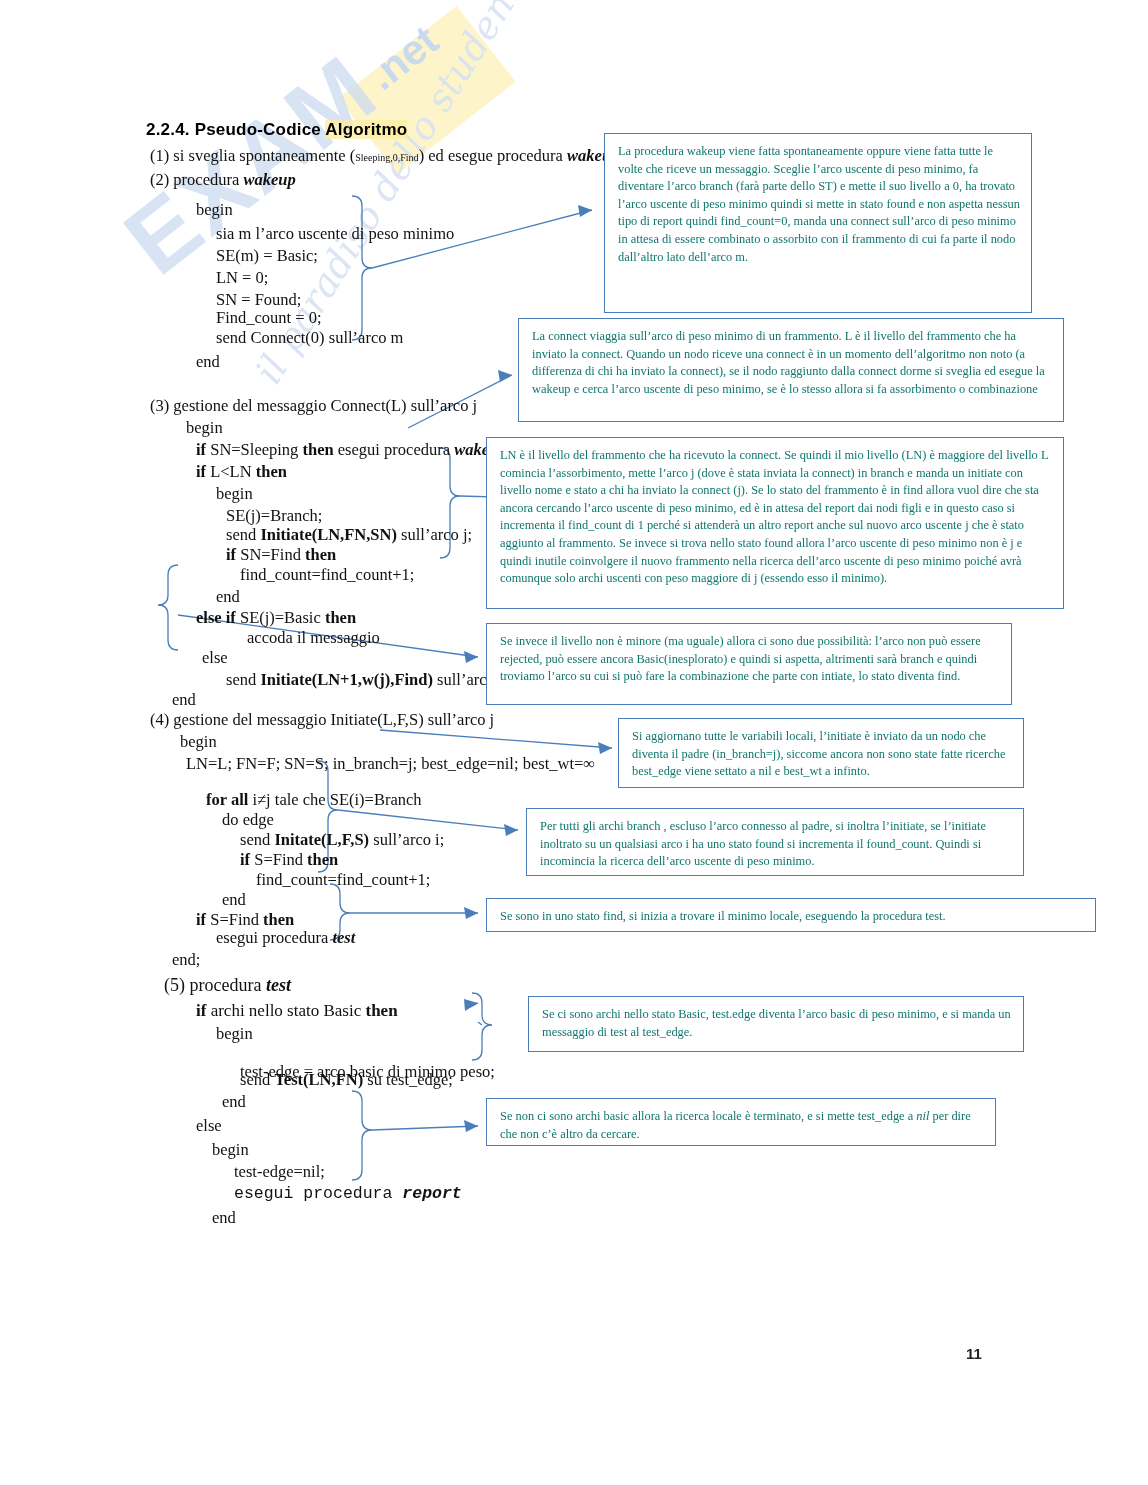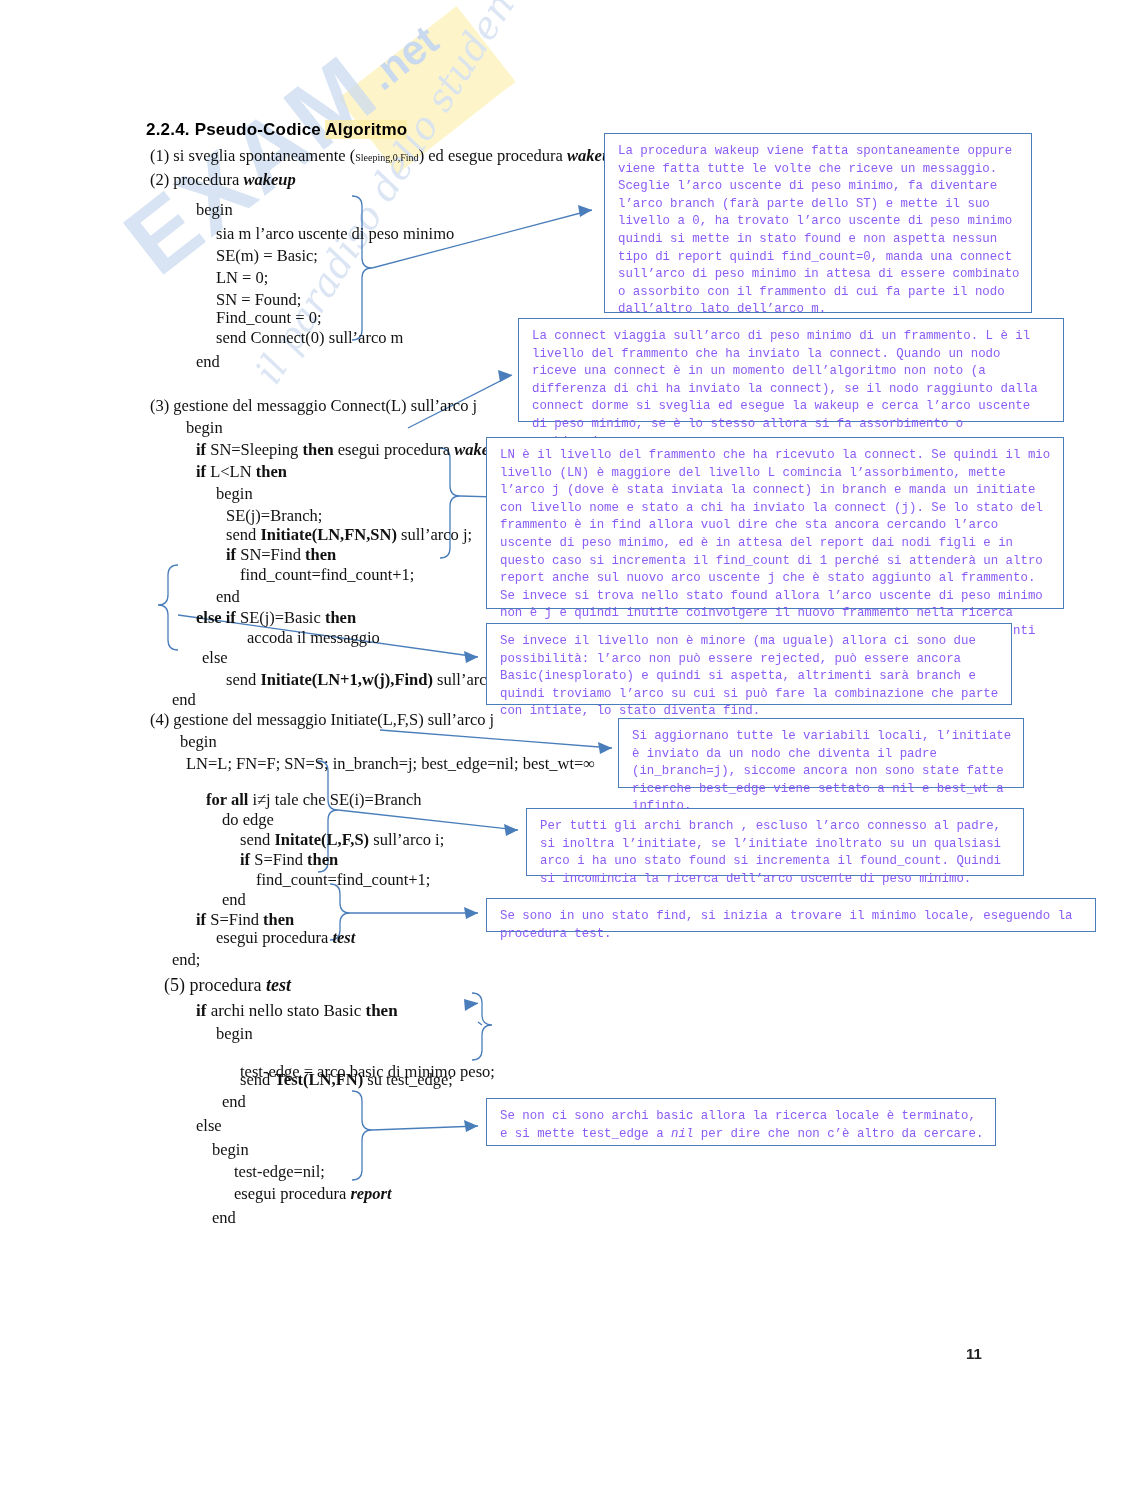--- a/index.html
+++ b/index.html
@@ -107,24 +107,24 @@
   .code .b { font-weight: bold; }
   .code .bi { font-weight: bold; font-style: italic; }
   .code .sm { font-size: 10px; }
 
   
   .note {
     position: absolute;
     box-sizing: border-box;
     border: 1.4px solid #4a7ebb;
     background: #ffffff;
-    font-family: Liberation Mono, monospace;
+    font-family: Liberation Serif, serif;
     font-size: 12.4px;
     line-height: 1.42;
-    color: #8b5cf6;
+    color: #0f766e;
     padding: 9px 11px 9px 13px;
   }
   .note i { font-style: italic; }
 
   
   .lines {
     position: absolute;
     inset: 0;
     z-index: 1;
     pointer-events: none;
@@ -278,21 +278,21 @@
     </div>
     <div class="code b" style="left:216px; top:1026px;">begin</div>
     <div class="code" style="left:240px; top:1064px;">test-edge = arco basic di minimo peso;</div>
     <div class="code" style="left:240px; top:1072px;">
       <span>send </span><span class="b">Test(LN,FN)</span><span> su test_edge;</span>
     </div>
     <div class="code b" style="left:222px; top:1094px;">end</div>
     <div class="code b" style="left:196px; top:1118px;">else</div>
     <div class="code b" style="left:212px; top:1142px;">begin</div>
     <div class="code" style="left:234px; top:1164px;">test-edge=nil;</div>
-    <div class="code" style="left:234px; top:1186px;">
+    <div class="code" style="left:234px; top:1186px;font-family:Liberation Mono, monospace;">
       <span>esegui procedura </span><span class="bi">report</span>
     </div>
     <div class="code b" style="left:212px; top:1210px;">end</div>
 
     <div class="note" style="left:604px; top:133px; width:428px; height:180px;">La procedura wakeup viene fatta spontaneamente oppure viene fatta tutte le volte che riceve un messaggio. Sceglie l’arco uscente di peso minimo, fa diventare l’arco branch (farà parte dello ST) e mette il suo livello a 0, ha trovato l’arco uscente di peso minimo quindi si mette in stato found e non aspetta nessun tipo di report quindi find_count=0, manda una connect sull’arco di peso minimo in attesa di essere combinato o assorbito con il frammento di cui fa parte il nodo dall’altro lato dell’arco m.</div>
 
     <div class="note" style="left:518px; top:318px; width:546px; height:104px;">La connect viaggia sull’arco di peso minimo di un frammento. L è il livello del frammento che ha inviato la connect. Quando un nodo riceve una connect è in un momento dell’algoritmo non noto (a differenza di chi ha inviato la connect), se il nodo raggiunto dalla connect dorme si sveglia ed esegue la wakeup e cerca l’arco uscente di peso minimo, se è lo stesso allora si fa assorbimento o combinazione</div>
 
     <div class="note" style="left:486px; top:437px; width:578px; height:172px;">
       <span>LN è il livello del frammento che ha ricevuto la connect. Se quindi il mio livello (LN) è maggiore del livello L comincia l’assorbimento, mette l’arco j (dove è stata inviata la connect) in branch e manda un initiate con livello nome e stato a chi ha inviato la connect (j).</span>
@@ -300,20 +300,21 @@
     </div>
 
     <div class="note" style="left:486px; top:623px; width:526px; height:82px;">Se invece il livello non è minore (ma uguale) allora ci sono due possibilità:  l’arco non può essere rejected, può essere ancora Basic(inesplorato) e quindi si aspetta, altrimenti sarà branch e quindi troviamo l’arco su cui si può fare la combinazione che parte con intiate, lo stato diventa find.</div>
 
     <div class="note" style="left:526px; top:808px; width:498px; height:68px;">Per tutti gli archi branch , escluso l’arco connesso al padre, si inoltra l’initiate, se l’initiate inoltrato su un qualsiasi arco i ha uno stato found si incrementa il found_count. Quindi si incomincia la ricerca dell’arco uscente di peso minimo.</div>
 
     <div class="note" style="left:618px; top:718px; width:406px; height:70px;">Si aggiornano tutte le variabili locali, l’initiate è inviato da un nodo che diventa il padre (in_branch=j), siccome ancora non sono state fatte ricerche best_edge viene settato a nil e best_wt a infinto.</div>
 
     <div class="note" style="left:486px; top:898px; width:610px; height:34px;">Se sono in uno stato find, si inizia a trovare il minimo locale, eseguendo la procedura test.</div>
 
+    <div class="note" style="left:528px; top:996px; width:496px; height:56px;">Se ci sono archi nello stato Basic, test.edge diventa l’arco basic di peso minimo, e si manda un messaggio di test al test_edge.</div>
 
     <div class="note" style="left:486px; top:1098px; width:510px; height:48px;">
       <span>Se non ci sono archi basic allora la ricerca locale è terminato, e si mette test_edge a </span><i>nil</i><span> per dire che non c’è altro da cercare.</span>
     </div>
 
     <div class="pageno">11</div>
 
   </div>
 </div>
 

